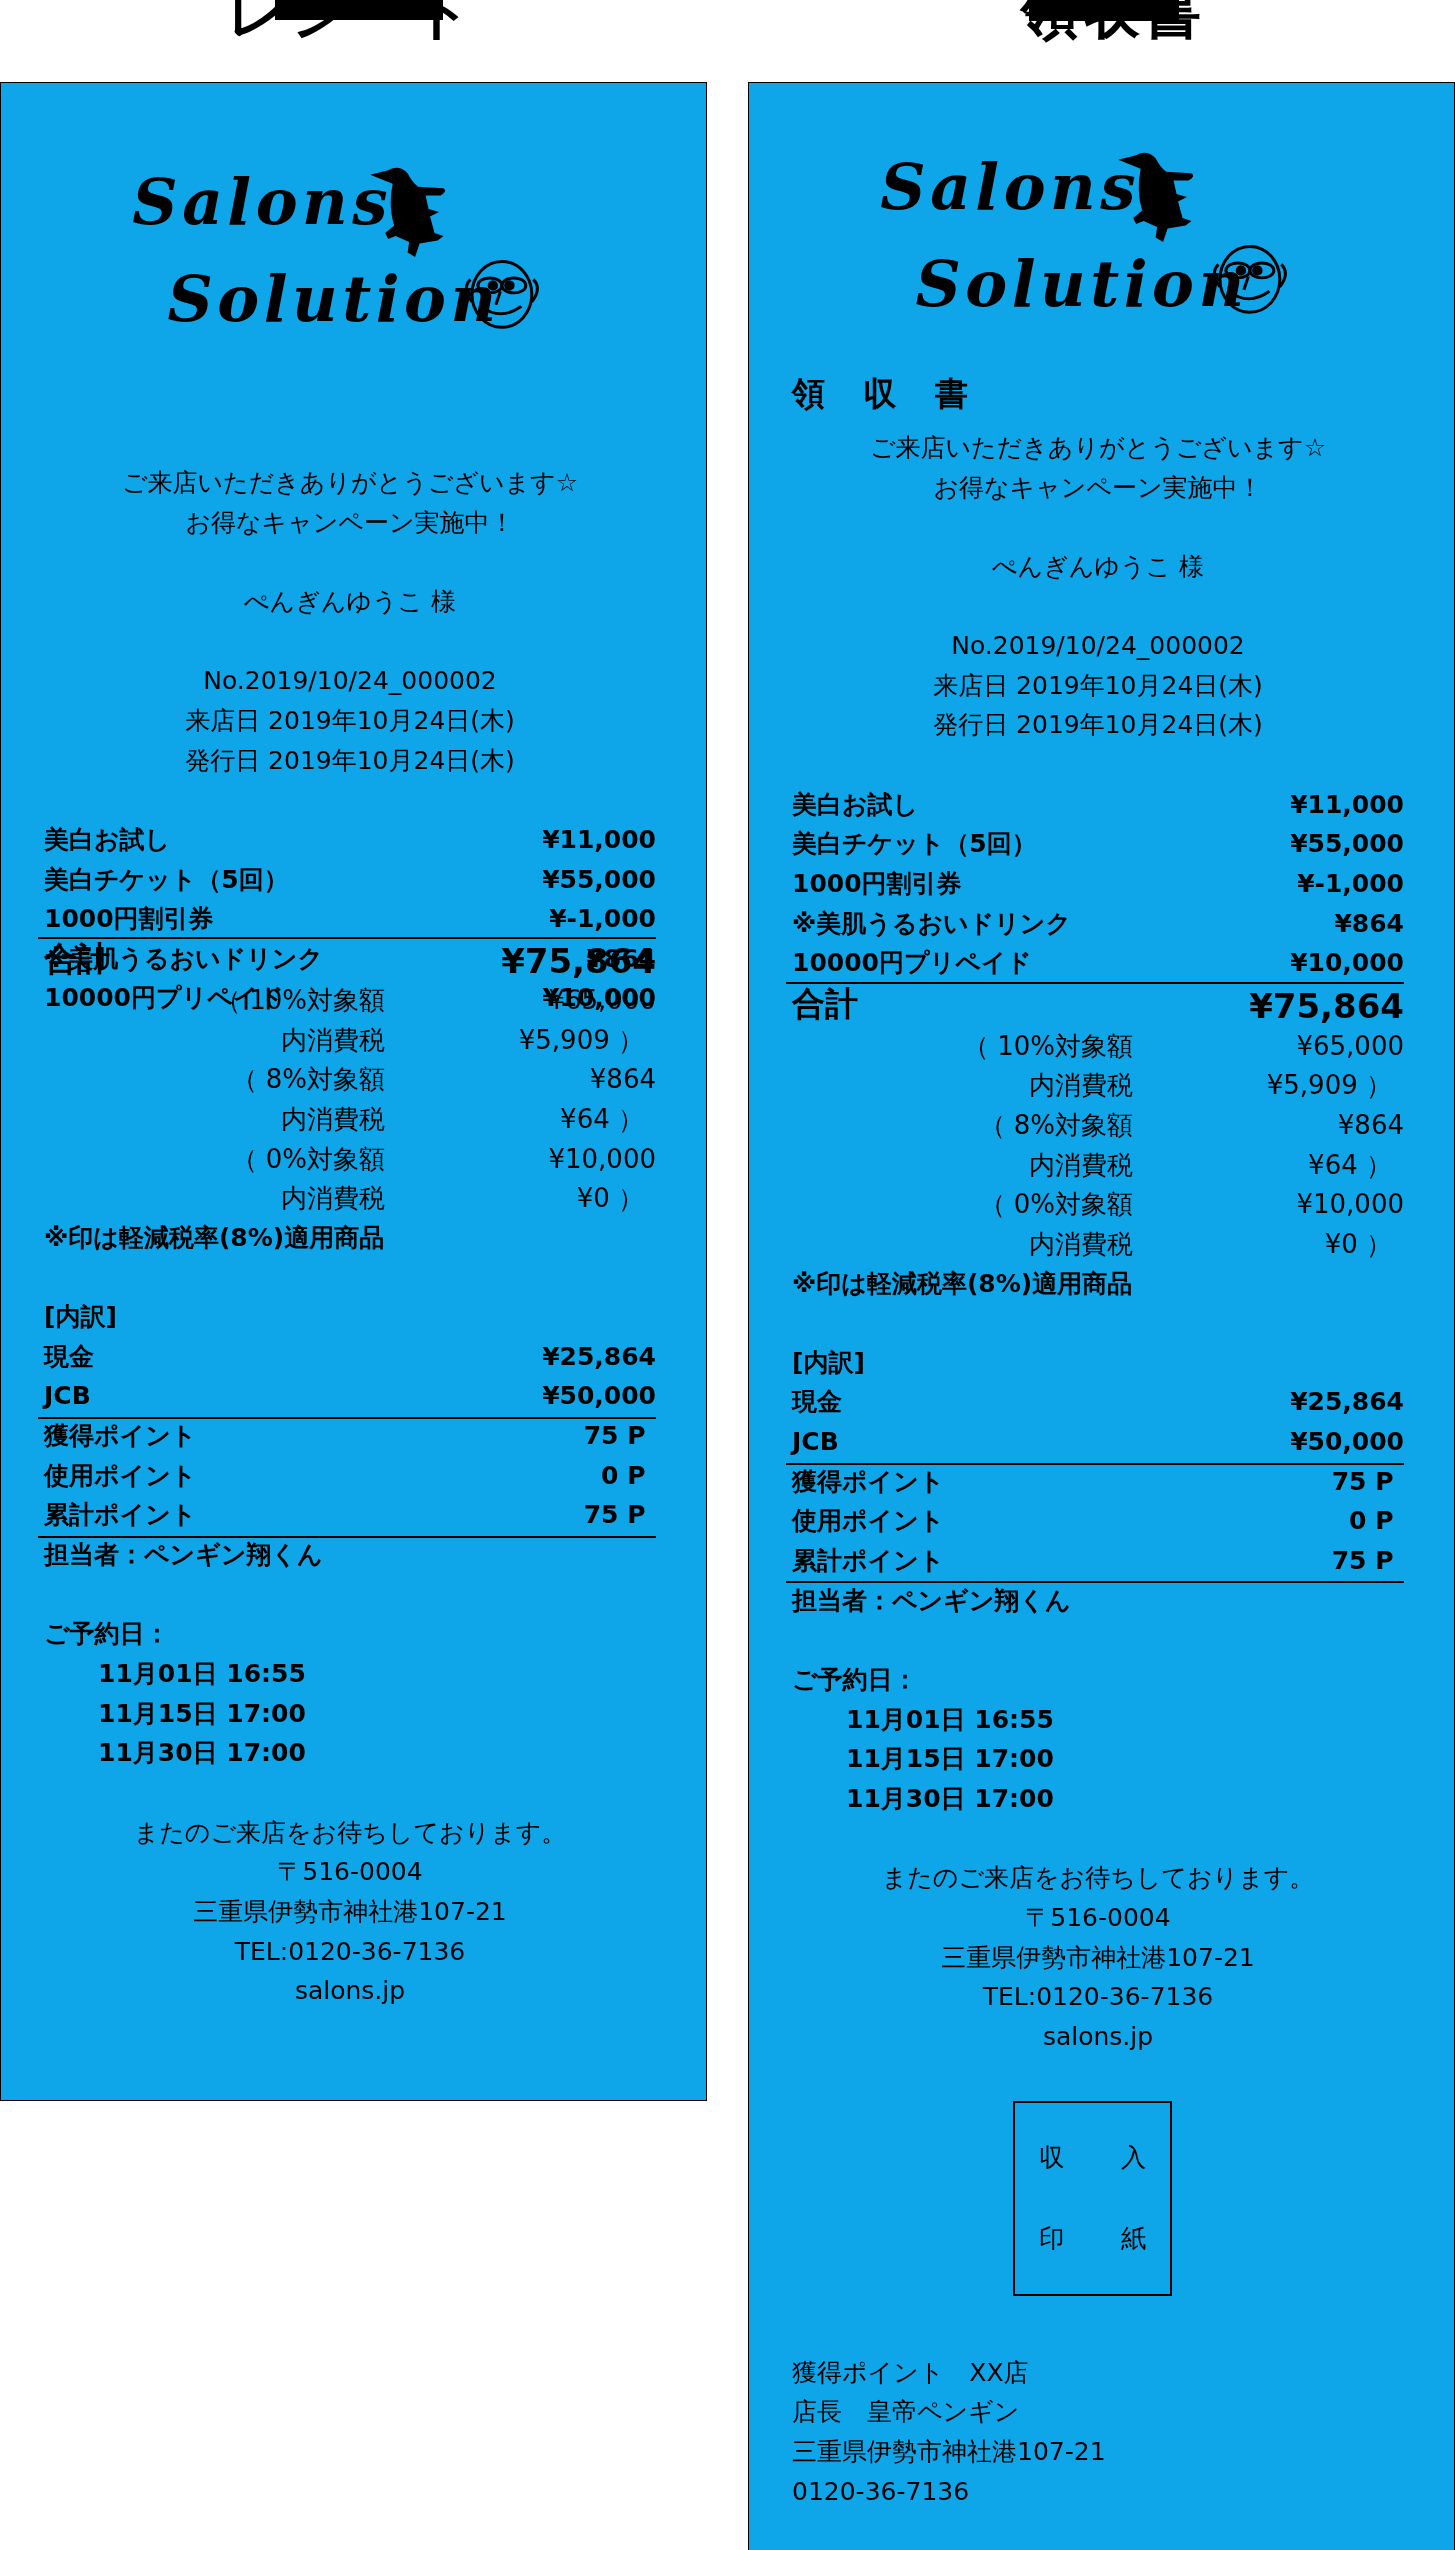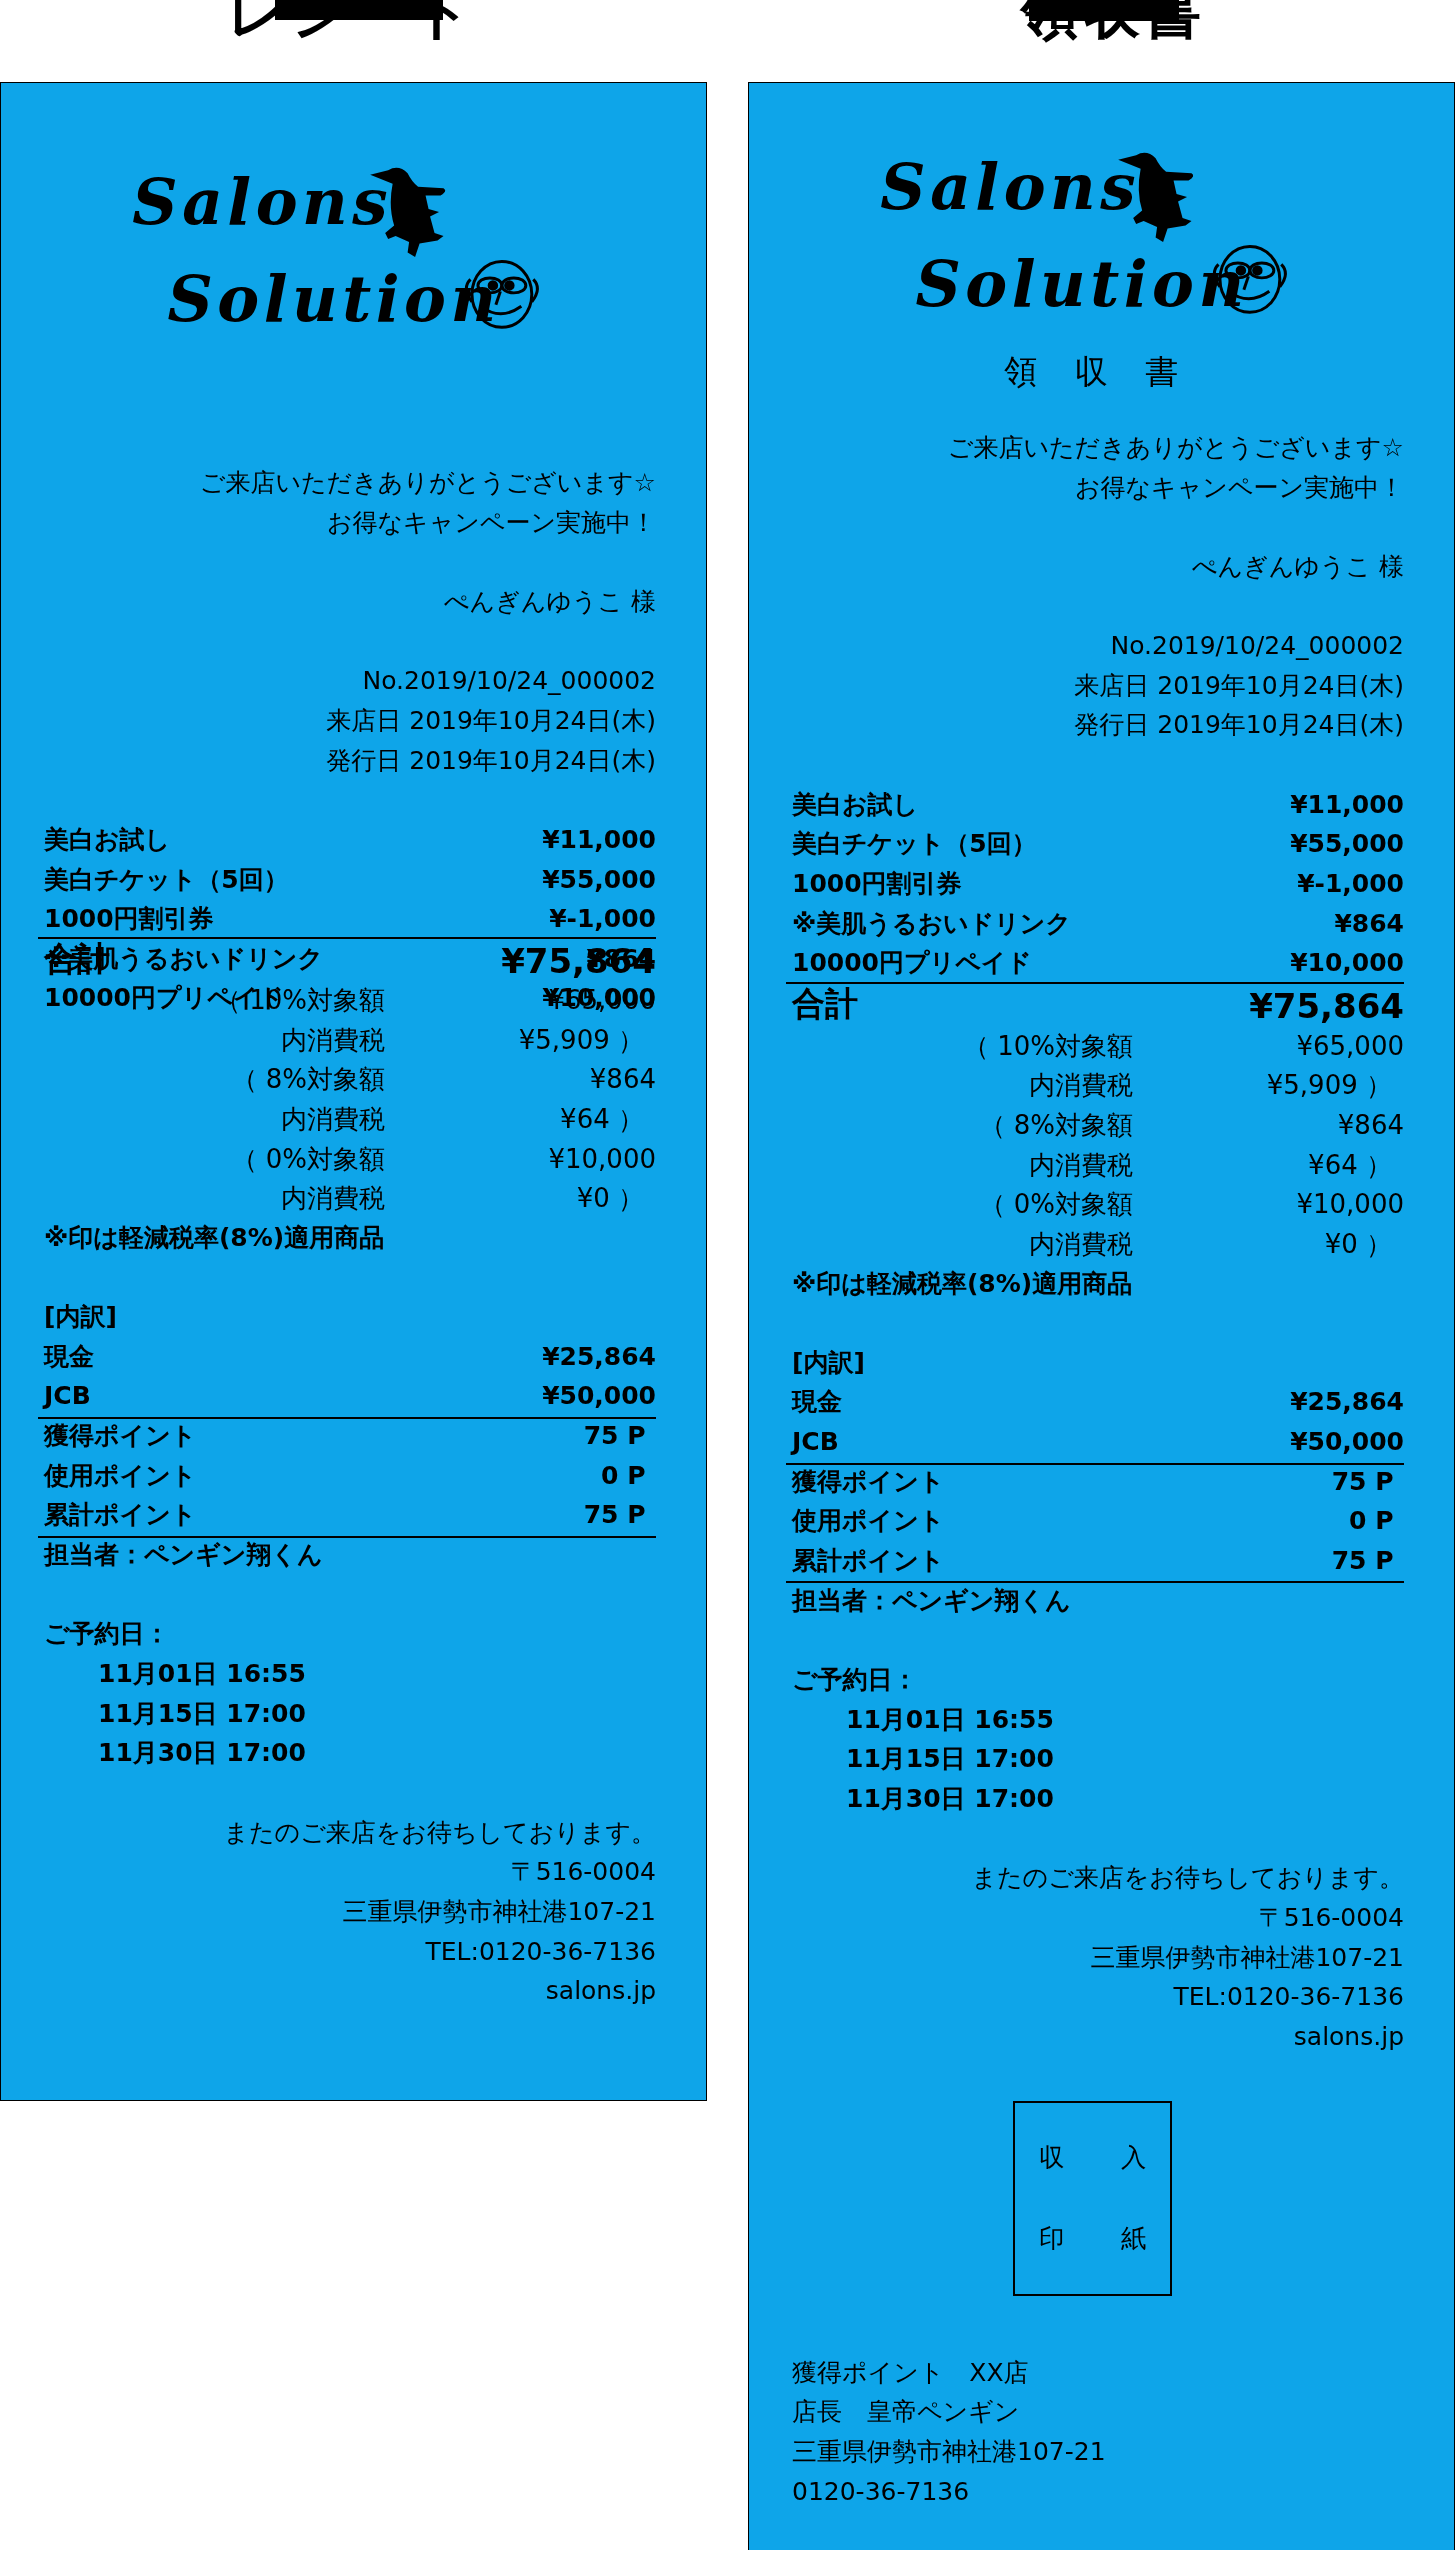--- a/index.html
+++ b/index.html
@@ -16,21 +16,21 @@
     position: absolute; top: 82px; border: 1.5px solid #000; background: #0ea5e9;
   }
   #receipt-left  { left: 0px;    width: 707px; height: 2019px; }
   #receipt-right { left: 748px; width: 707px; height: 2469px; }
 
   .inner { position: absolute; left: 43px; width: 612px; top: 0; }
 
   .logo { position: absolute; left: 0; width: 612px; height: 195px; }
 
   .center-line {
-    position: absolute; left: 0; width: 612px; text-align: right;
+    position: absolute; left: 0; width: 612px; text-align: center;
     font-size: 25px; line-height: 40px; height: 40px; white-space: nowrap;
   }
 
   .row {
     position: absolute; left: 0; width: 612px; height: 40px; font-size: 25px; line-height: 40px;
     white-space: nowrap;
     font-weight: bold;
   }
   .row .l { position: absolute; left: 0; }
   .row .r { position: absolute; right: 0; }
@@ -42,22 +42,22 @@
   .taxrow { position: absolute; left: 0; width: 612px; height: 40px; font-size: 26px; line-height: 40px; white-space: nowrap; }
   .taxrow .lbl { position: absolute; right: 271px; text-align: right; }
   .taxrow .val { position: absolute; right: 0; text-align: right; }
   .taxrow .val.paren { right: 12px; }
 
   .rule { position: absolute; left: -6px; width: 618px; height: 2.2px; background: #000; }
 
   .indent { padding-left: 54px; }
 
   .title-ryoshu {
-    position: absolute; left: 0; width: 612px; text-align: center; font-size: 33px; font-weight: normal;
-    letter-spacing: 13.5px; line-height: 45px;
+    position: absolute; left: 0; width: 612px; text-align: left; font-size: 33px; font-weight: bold;
+    letter-spacing: 13.5px; line-height: 45px; margin-top: 22px;
   }
 
   .stamp-box {
     position: absolute; width: 159px; height: 195px; border: 2.2px solid #000;
   }
   .stamp-box span { position: absolute; font-size: 25.4px; line-height: 30px; }
 
   .store-line { position: absolute; left: 0; font-size: 25px; line-height: 40px; white-space: nowrap; }
 </style>
 </head>

